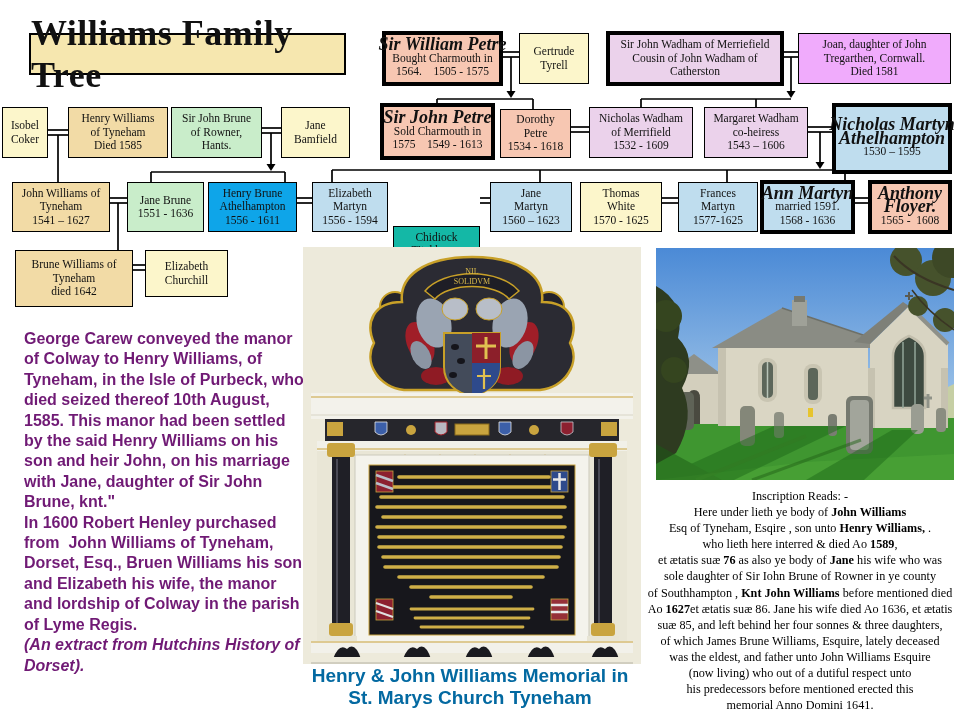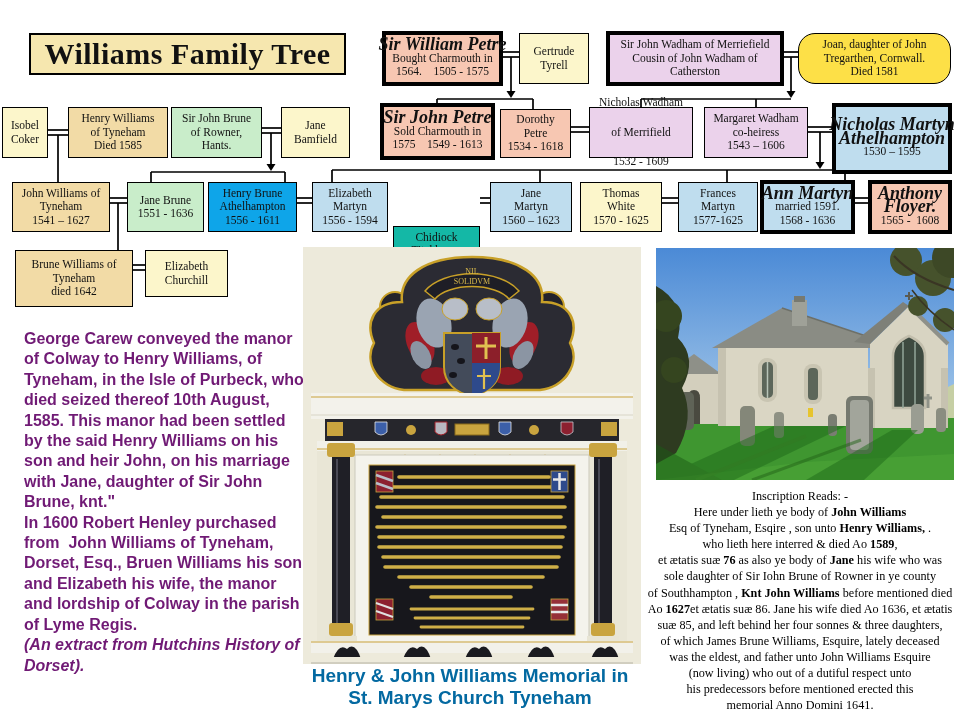--- a/index.html
+++ b/index.html
@@ -7,21 +7,21 @@
          font-family:"Liberation Serif",serif;color:#111;}
   
   .tbox{position:absolute;box-sizing:border-box;border:1.5px solid #000;
         display:flex;flex-direction:column;justify-content:center;align-items:center;
         text-align:center;font-size:11.5px;line-height:13.5px;}
   .tbox.thick{border-width:4px;}
   .tline{white-space:pre;}
   .tline.b{font-weight:bold;font-size:18px;font-style:italic;}
   .title-box{position:absolute;left:29px;top:33px;width:317px;height:42px;box-sizing:border-box;
         border:2px solid #000;display:flex;align-items:center;justify-content:center;
-        font-weight:bold;font-size:30px;letter-spacing:.5px;}
+        font-weight:bold;font-size:36px;letter-spacing:.5px;}
   svg.connectors{position:absolute;left:0;top:0;}
   
   .left-text{position:absolute;left:24px;top:329px;width:300px;
         font-family:"Liberation Sans",sans-serif;font-weight:bold;font-size:16px;
         line-height:20.4px;color:#701a75;}
   .left-text .ln{white-space:pre;}
   .left-text .ital{font-style:italic;}
   
   .inscription{position:absolute;left:642px;top:488px;width:316px;text-align:center;
         font-size:12.2px;line-height:16.1px;color:#000;}
@@ -100,21 +100,21 @@
       </div>
       <div class="tbox" style="left: 519px; top: 33px; width: 70px; height: 51px; background: rgb(252, 246, 203);">
         <div class="tline">Gertrude</div>
         <div class="tline">Tyrell</div>
       </div>
       <div class="tbox thick" style="left: 606px; top: 31px; width: 178px; height: 55px; background: rgb(235, 210, 235);">
         <div class="tline">Sir John Wadham of Merriefield</div>
         <div class="tline">Cousin of John Wadham of</div>
         <div class="tline">Catherston</div>
       </div>
-      <div class="tbox" style="left: 798px; top: 33px; width: 153px; height: 51px; background: #fde047; border-radius: 17px;">
+      <div class="tbox" style="left: 798px; top: 33px; width: 153px; height: 51px; background: #f0abfc;">
         <div class="tline">Joan, daughter of John</div>
         <div class="tline">Tregarthen, Cornwall.</div>
         <div class="tline">Died 1581</div>
       </div>
       <div class="tbox" style="left: 2px; top: 107px; width: 46px; height: 51px; background: rgb(252, 246, 203);">
         <div class="tline">Isobel</div>
         <div class="tline">Coker</div>
       </div>
       <div class="tbox" style="left: 68px; top: 107px; width: 100px; height: 51px; background: rgb(242, 219, 166);">
         <div class="tline">Henry Williams</div>
@@ -133,21 +133,21 @@
       <div class="tbox thick" style="left: 380px; top: 103px; width: 115px; height: 57px; background: rgb(247, 199, 178);">
         <div class="tline b">Sir John Petre</div>
         <div class="tline">Sold Charmouth in</div>
         <div class="tline">1575    1549 - 1613</div>
       </div>
       <div class="tbox" style="left: 500px; top: 109px; width: 71px; height: 49px; background: rgb(247, 199, 178);">
         <div class="tline">Dorothy</div>
         <div class="tline">Petre</div>
         <div class="tline">1534 - 1618</div>
       </div>
-      <div class="tbox" style="left: 589px; top: 107px; width: 104px; height: 51px; background: rgb(235, 210, 235); gap: 16px;">
+      <div class="tbox" style="left: 589px; top: 107px; width: 104px; height: 51px; background: rgb(235, 210, 235);">
         <div class="tline">Nicholas Wadham</div>
         <div class="tline">of Merrifield</div>
         <div class="tline">1532 - 1609</div>
       </div>
       <div class="tbox" style="left: 704px; top: 107px; width: 104px; height: 51px; background: rgb(235, 210, 235);">
         <div class="tline">Margaret Wadham</div>
         <div class="tline">co-heiress</div>
         <div class="tline">1543 – 1606</div>
       </div>
       <div class="tbox thick" style="left: 832px; top: 103px; width: 120px; height: 71px; background: rgb(191, 221, 238);">

